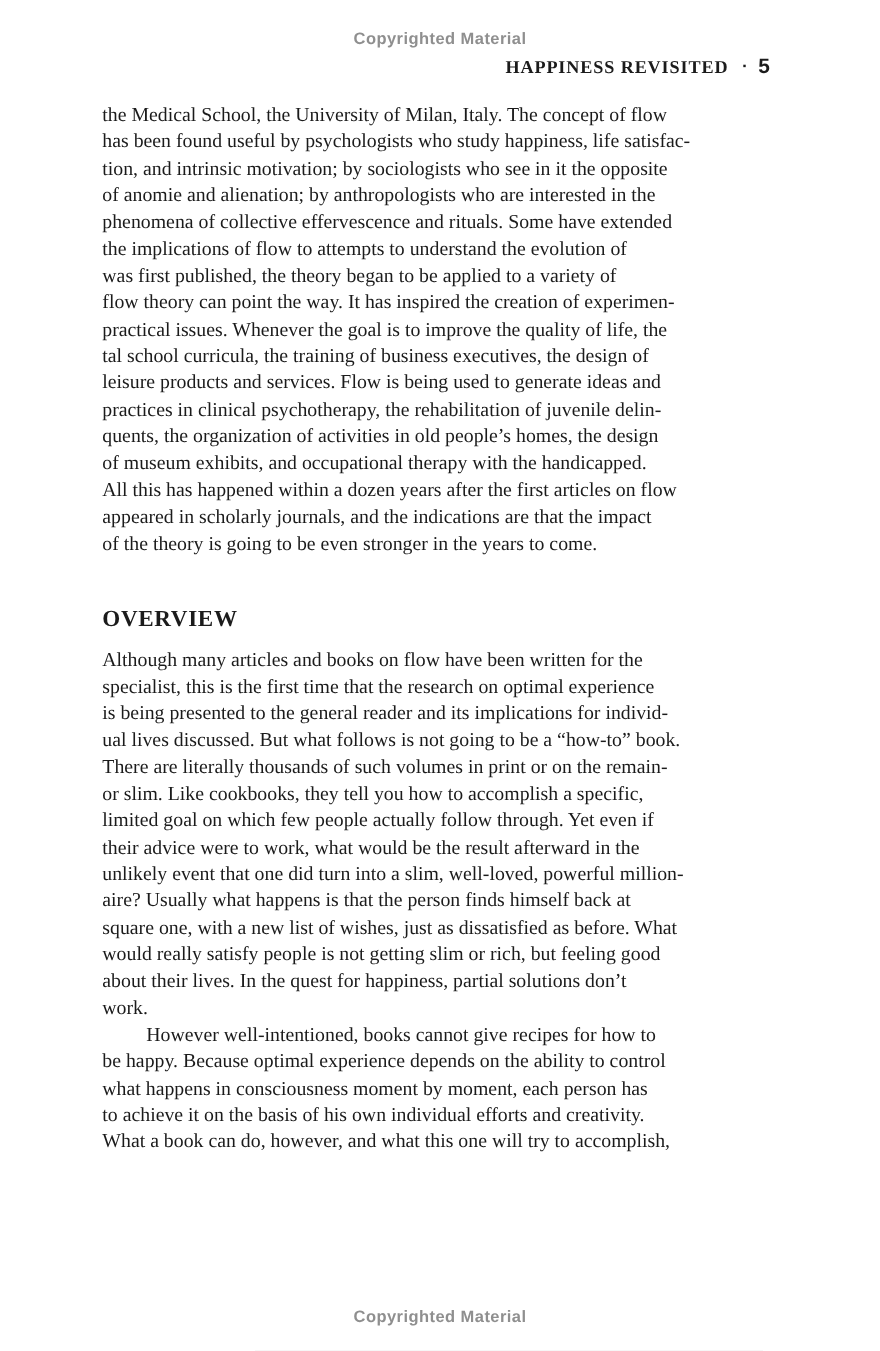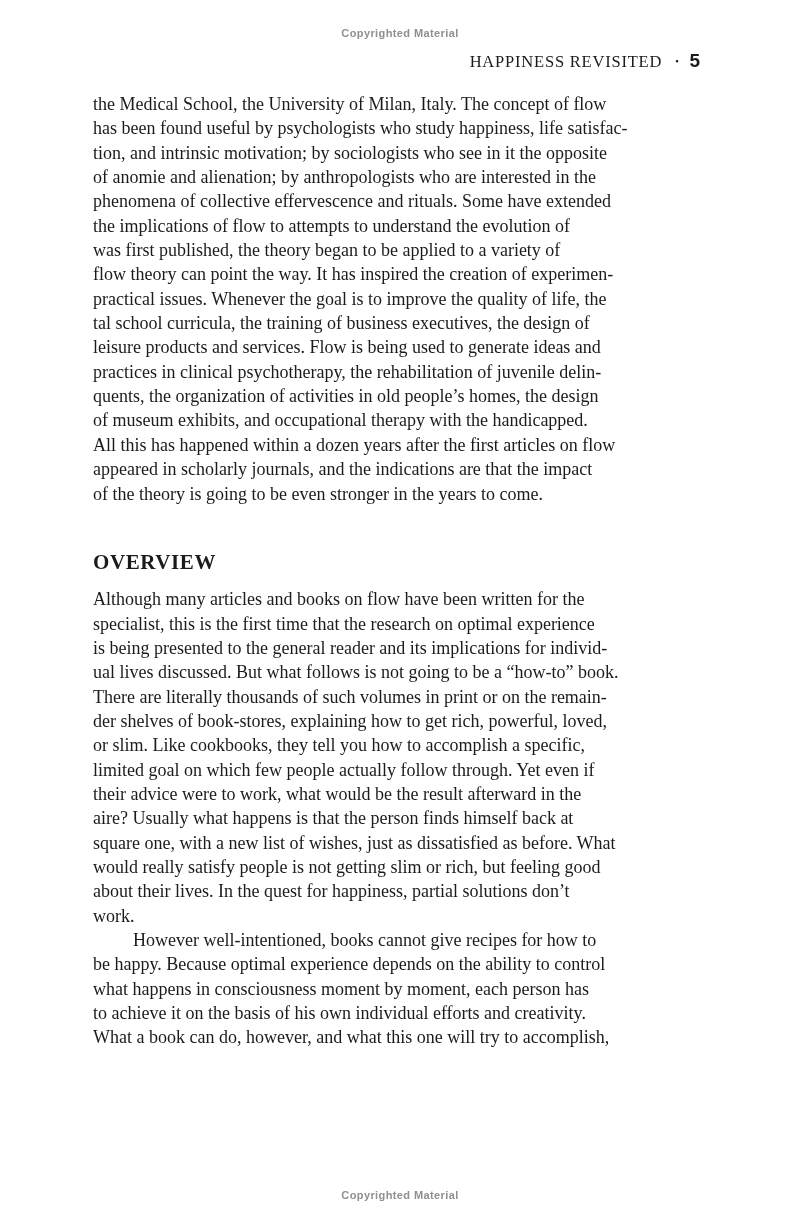--- a/index.html
+++ b/index.html
@@ -15,33 +15,33 @@
     background:var(--bg);
     color:var(--text);
     font-family:"Liberation Serif","DejaVu Serif",serif;
     overflow:hidden;
   }
   .copyright{
     position:absolute;left:0;width:800px;
     text-align:center;
     font-family:"Liberation Sans","DejaVu Sans",sans-serif;
     font-weight:bold;
-    font-size:11px;
+    font-size:15px;
     letter-spacing:.4px;
     color:var(--muted);
   }
   .copyright.top{top:27px;}
   .copyright.bottom{top:1189px;}
   .running-head{
     position:absolute;top:50px;left:93px;width:607px;
     text-align:right;
     white-space:nowrap;
   }
   .running-head .title{
-    font-weight:normal;
+    font-weight:bold;
     font-size:16.5px;
     letter-spacing:.8px;
     margin-top:41px;
   }
   .running-head .sq{
     font-size:9px;
     vertical-align:3px;
     margin:0 11px 0 13px;
   }
   .running-head .pagenum{
@@ -102,24 +102,24 @@
         <div class="line"><span>appeared in scholarly journals, and the indications are that the impact</span></div>
         <div class="line"><span>of the theory is going to be even stronger in the years to come.</span></div>
       </div>
       <div class="section-heading">OVERVIEW</div>
       <div class="paragraph">
         <div class="line"><span>Although many articles and books on flow have been written for the</span></div>
         <div class="line"><span>specialist, this is the first time that the research on optimal experience</span></div>
         <div class="line"><span>is being presented to the general reader and its implications for individ-</span></div>
         <div class="line"><span>ual lives discussed. But what follows is not going to be a “how-to” book.</span></div>
         <div class="line"><span>There are literally thousands of such volumes in print or on the remain-</span></div>
-        <div class="line"><span>der shelves of book-stores, explaining how to get rich, powerful, loved,</span></div>
         <div class="line"><span>or slim. Like cookbooks, they tell you how to accomplish a specific,</span></div>
         <div class="line"><span>limited goal on which few people actually follow through. Yet even if</span></div>
         <div class="line"><span>their advice were to work, what would be the result afterward in the</span></div>
+        <div class="line"><span>unlikely event that one did turn into a slim, well-loved, powerful million-</span></div>
         <div class="line"><span>aire? Usually what happens is that the person finds himself back at</span></div>
         <div class="line"><span>square one, with a new list of wishes, just as dissatisfied as before. What</span></div>
         <div class="line"><span>would really satisfy people is not getting slim or rich, but feeling good</span></div>
         <div class="line"><span>about their lives. In the quest for happiness, partial solutions don’t</span></div>
         <div class="line"><span>work.</span></div>
       </div>
       <div class="paragraph">
         <div class="line indent"><span>However well-intentioned, books cannot give recipes for how to</span></div>
         <div class="line"><span>be happy. Because optimal experience depends on the ability to control</span></div>
         <div class="line"><span>what happens in consciousness moment by moment, each person has</span></div>

